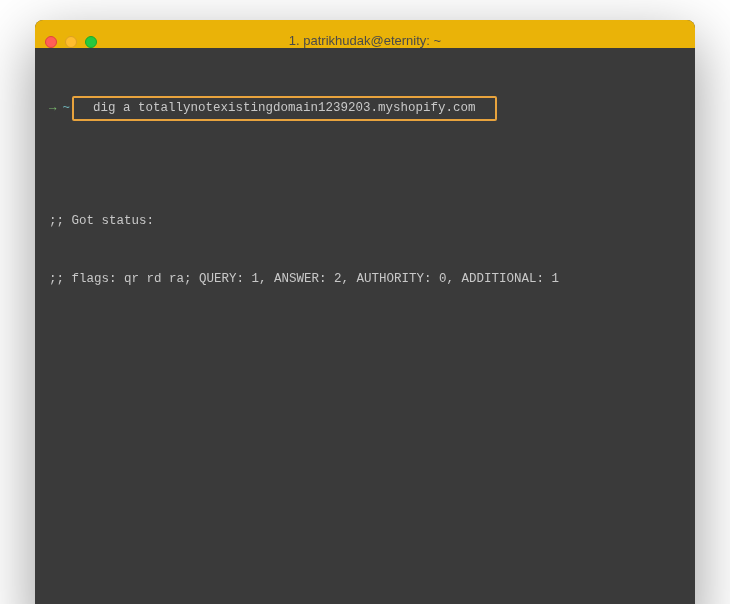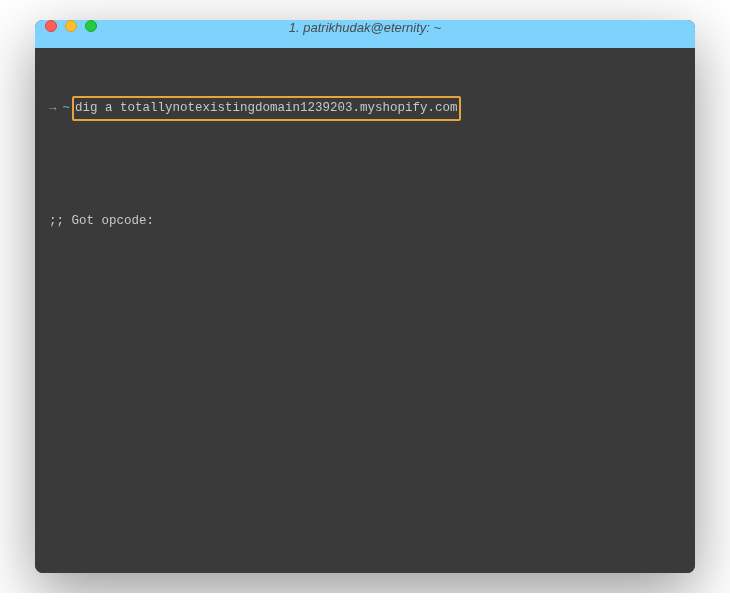--- a/index.html
+++ b/index.html
@@ -12,26 +12,25 @@
     }
     .window {
       width: 660px;
       background: #3a3a3a;
       border-radius: 8px;
       box-shadow: 0 20px 60px rgba(0,0,0,0.4);
       overflow: hidden;
     }
     .titlebar {
       height: 28px;
-      background: #7dd3fc;
+      background: #eab308;
       display: flex;
-      align-items: flex-start;
+      align-items: flex-end;
       padding: 0 10px;
       position: relative;
-      font-style: italic;
     }
     .lights {
       display: flex;
       gap: 8px;
       z-index: 2;
     }
     .light {
       width: 12px;
       height: 12px;
       border-radius: 50%;
@@ -56,42 +55,43 @@
       line-height: 1.55;
       white-space: pre-wrap;
     }
     .prompt-arrow { color: #7cbb6f; margin-right: 6px; }
     .prompt-tilde { color: #6fb3b8; margin-right: 6px; }
     .line { display: block; }
     .highlight-box {
       border: 2px solid #e8a33d;
       border-radius: 2px;
       display: inline-block;
-      padding: 1px 1px;
+      padding: 1px 19px;
       margin: -1px -4px;
     }
     .gap { height: 14px; }
   </style>
 </head>
 <body>
 
 <div class="window">
   <div class="titlebar">
     <div class="lights">
       <div class="light red"></div>
       <div class="light yellow"></div>
       <div class="light green"></div>
     </div>
     <div class="title">1. patrikhudak@eternity: ~</div>
   </div>
 
   <div class="terminal">
     <span class="line"><span class="prompt-arrow">→</span><span class="prompt-tilde">~</span><span class="highlight-box"><span>dig a totallynotexistingdomain1239203.myshopify.com</span></span></span>
     <div class="gap"></div>
-    <span class="line">;; Got opcode:</span>
+    <span class="line">;; Got status:</span>
+    <span class="line">;; flags: qr rd ra; QUERY: 1, ANSWER: 2, AUTHORITY: 0, ADDITIONAL: 1</span>
     <div class="gap"></div>
     
     
     
     
     
     
     
     
     

